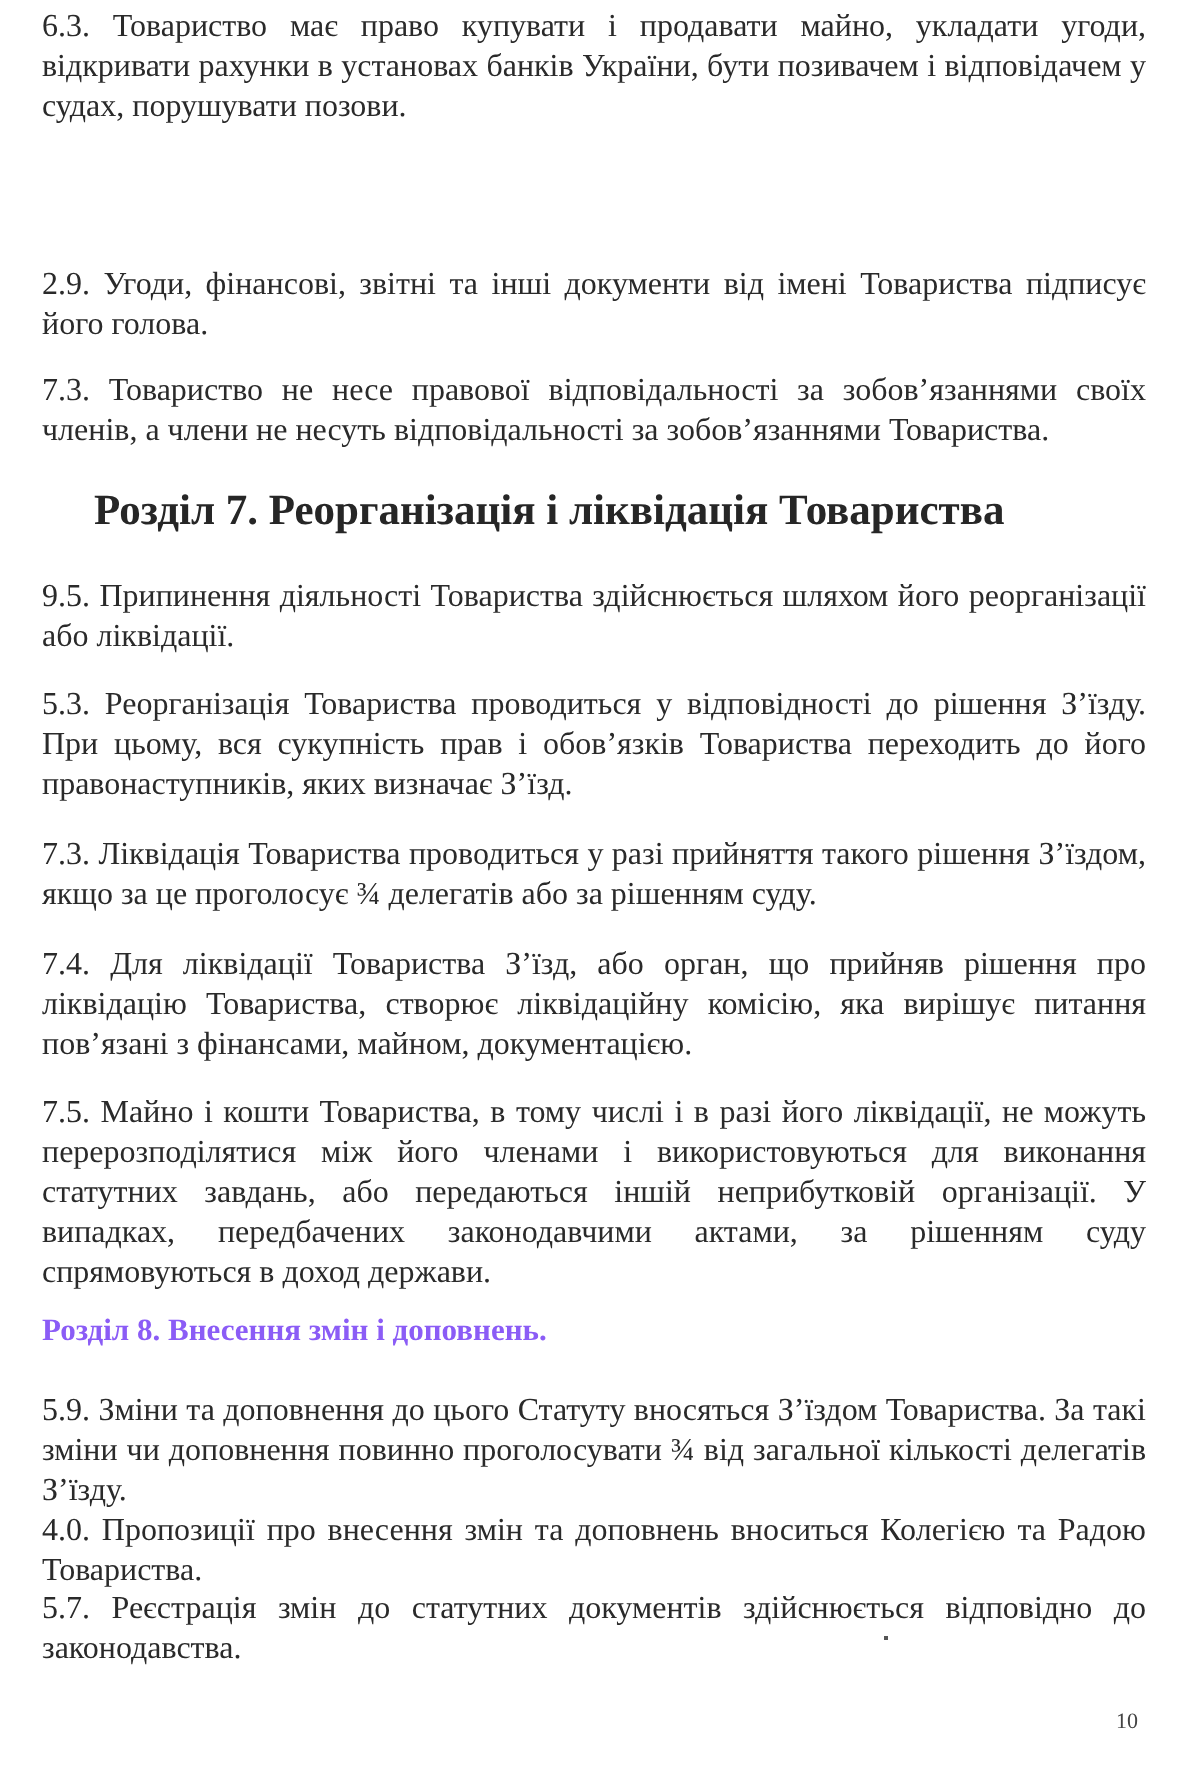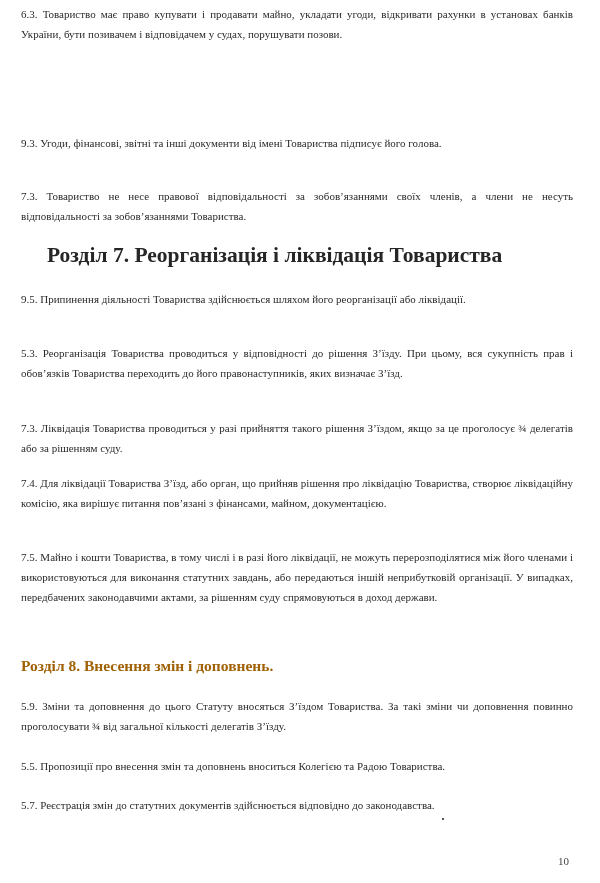--- a/index.html
+++ b/index.html
@@ -7,21 +7,21 @@
       width: 600px; height: 883px; overflow: hidden;
       background: #ffffff;
       font-family: "Liberation Serif", serif;
       color: #2a2a2a;
       position: relative;
     }
     .para {
       position: absolute;
       left: 21px;
       width: 552px;
-      font-size: 11px;
+      font-size: 16px;
       line-height: 20px;
       text-align: justify;
       text-align-last: left;
       margin: 0;
     }
     .h7 {
       position: absolute;
       left: 47px;
       top: 243px;
       font-size: 21.5px;
@@ -32,50 +32,50 @@
       font-family: Liberation Serif, serif;
     }
     .h8 {
       position: absolute;
       left: 21px;
       top: 657px;
       font-size: 15.5px;
       font-weight: bold;
       margin: 0;
       white-space: nowrap;
-      color: #a16207;
+      color: #8b5cf6;
     }
     .pagenum {
       position: absolute;
       left: 558px;
       top: 855px;
       font-size: 11px;
       color: #444;
     }
     .dot {
       position: absolute;
       left: 442px; top: 818px;
       width: 2px; height: 2px; background: #555;
     }
   </style>
 </head>
 <body>
 
 <p class="para" style="top:4px">6.3. Товариство має право купувати і продавати майно, укладати угоди, відкривати рахунки в установах банків України, бути позивачем і відповідачем у судах, порушувати позови.</p>
-<p class="para" style="top:133px">9.3.  Угоди, фінансові, звітні та інші документи від імені Товариства підписує його голова.</p>
+<p class="para" style="top:133px">2.9.  Угоди, фінансові, звітні та інші документи від імені Товариства підписує його голова.</p>
 <p class="para" style="top:186px">7.3. Товариство не несе правової відповідальності за зобов’язаннями своїх членів, а члени не несуть відповідальності за зобов’язаннями Товариства.</p>
 
 <h2 class="h7">Розділ 7.   Реорганізація і ліквідація Товариства</h2>
 
 <p class="para" style="top:289px">9.5. Припинення діяльності Товариства здійснюється шляхом його реорганізації або ліквідації.</p>
 <p class="para" style="top:343px">5.3.  Реорганізація Товариства проводиться у відповідності до рішення З’їзду. При цьому, вся сукупність прав і обов’язків Товариства переходить до його правонаступників, яких визначає  З’їзд.</p>
 <p class="para" style="top:418px">7.3. Ліквідація Товариства проводиться у разі прийняття такого рішення З’їздом, якщо за це проголосує  ¾  делегатів або за рішенням суду.</p>
 <p class="para" style="top:473px">7.4. Для ліквідації Товариства З’їзд, або орган, що прийняв рішення про ліквідацію Товариства, створює ліквідаційну комісію, яка вирішує питання пов’язані з фінансами, майном, документацією.</p>
 <p class="para" style="top:547px">7.5.  Майно і кошти Товариства, в тому числі і в разі його ліквідації, не можуть перерозподілятися між його членами і використовуються для виконання статутних завдань, або передаються іншій неприбутковій організації. У випадках, передбачених законодавчими актами, за рішенням суду спрямовуються в доход держави.</p>
 
 <h3 class="h8">Розділ 8.  Внесення змін і доповнень.</h3>
 
 <p class="para" style="top:696px">5.9.  Зміни та доповнення до цього Статуту вносяться З’їздом Товариства. За такі зміни чи доповнення повинно проголосувати ¾  від загальної кількості делегатів З’їзду.</p>
-<p class="para" style="top:756px">5.5.  Пропозиції про внесення змін та доповнень вноситься Колегією та Радою Товариства.</p>
+<p class="para" style="top:756px">4.0.  Пропозиції про внесення змін та доповнень вноситься Колегією та Радою Товариства.</p>
 <p class="para" style="top:795px">5.7. Реєстрація змін до статутних документів здійснюється відповідно до законодавства.</p>
 
 <div class="dot"></div>
 <div class="pagenum">10</div>
 
 </body></html>

